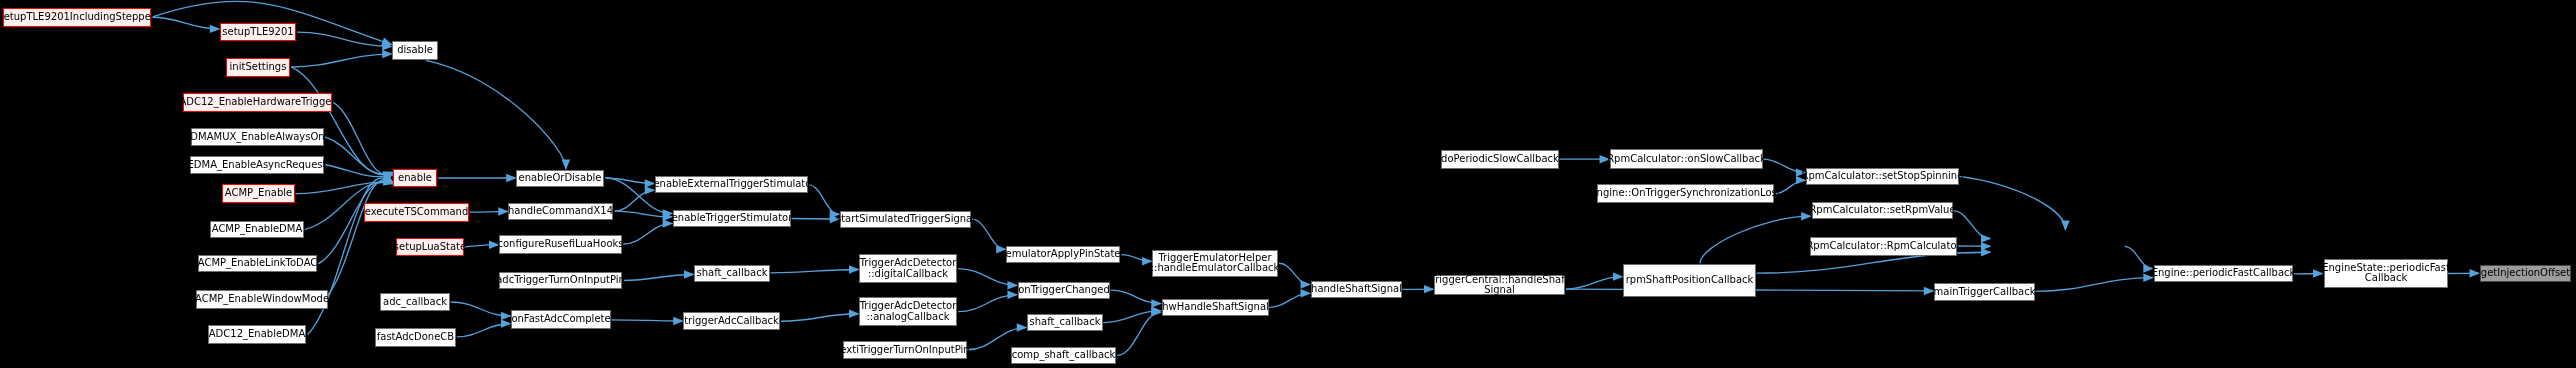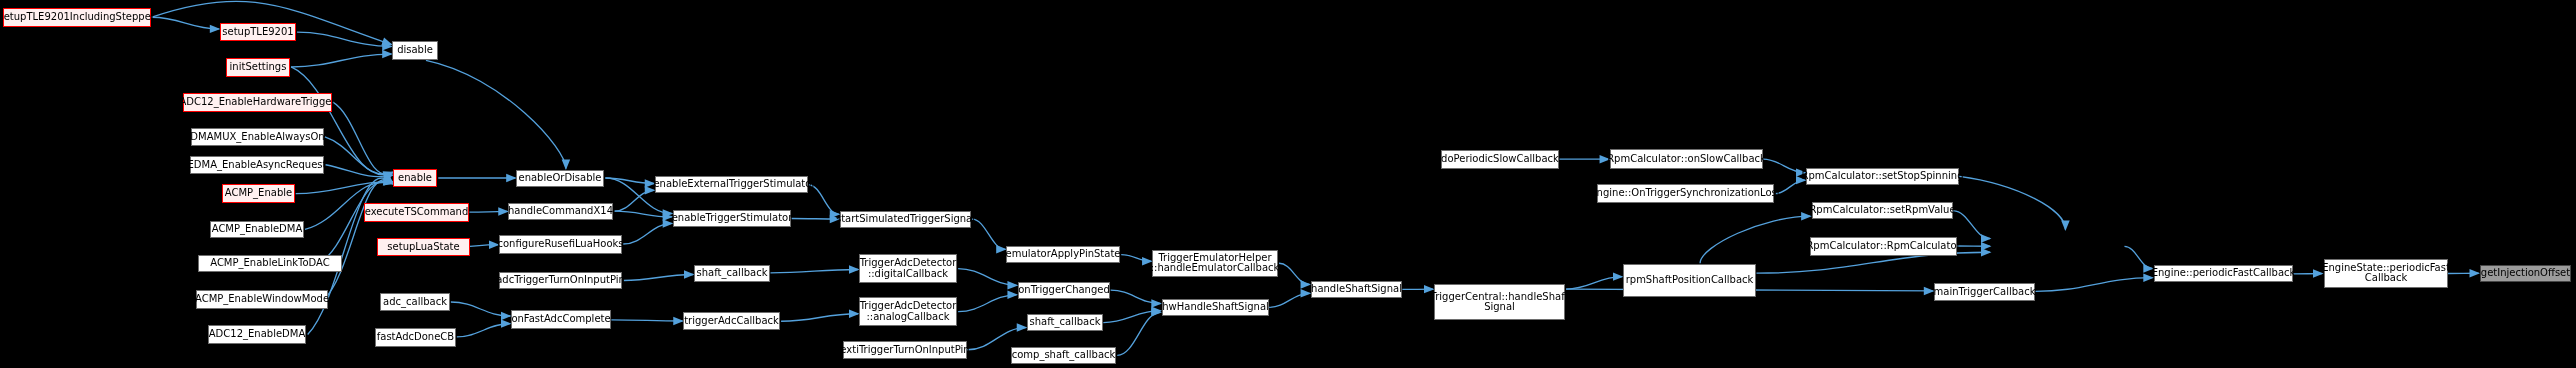--- a/index.html
+++ b/index.html
@@ -83,22 +83,22 @@
     <div class="node red" style="left: 220px; top: 23px; width: 76px; height: 18px;">setupTLE9201</div>
     <div class="node" style="left: 392px; top: 41px; width: 46px; height: 18.6px;">disable</div>
     <div class="node red" style="left: 226px; top: 58px; width: 64px; height: 18.6px;">initSettings</div>
     <div class="node red" style="left: 183px; top: 93px; width: 149px; height: 18.6px;">ADC12_EnableHardwareTrigger</div>
     <div class="node" style="left: 191px; top: 128px; width: 133px; height: 18px;">DMAMUX_EnableAlwaysOn</div>
     <div class="node" style="left: 190px; top: 156px; width: 134px; height: 18px;">EDMA_EnableAsyncRequest</div>
     <div class="node red" style="left: 222px; top: 184px; width: 73px; height: 18.6px;">ACMP_Enable</div>
     <div class="node red" style="left: 393px; top: 169px; width: 44px; height: 18px;">enable</div>
     <div class="node red" style="left: 364px; top: 203px; width: 105px; height: 18.6px;">executeTSCommand</div>
     <div class="node" style="left: 210px; top: 221px; width: 94px; height: 17px;">ACMP_EnableDMA</div>
-    <div class="node red" style="left: 377px; top: 238px; width: 93px; height: 18px;">setupLuaState</div>
-    <div class="node" style="left: 198px; top: 255px; width: 144px; height: 17px;">ACMP_EnableLinkToDAC</div>
+    <div class="node red" style="left: 396px; top: 238px; width: 68px; height: 18px;">setupLuaState</div>
+    <div class="node" style="left: 198px; top: 255px; width: 119px; height: 17px;">ACMP_EnableLinkToDAC</div>
     <div class="node" style="left: 196px; top: 290px; width: 132px; height: 18.6px;">ACMP_EnableWindowMode</div>
     <div class="node" style="left: 208px; top: 325px; width: 98px; height: 19px;">ADC12_EnableDMA</div>
     <div class="node" style="left: 380px; top: 293px; width: 70px; height: 18px;">adc_callback</div>
     <div class="node" style="left: 375px; top: 328px; width: 81px; height: 18.6px;">fastAdcDoneCB</div>
     <div class="node" style="left: 516px; top: 170px; width: 88px; height: 16.6px;">enableOrDisable</div>
     <div class="node" style="left: 508px; top: 203px; width: 105px; height: 16.6px;">handleCommandX14</div>
     <div class="node" style="left: 499px; top: 235px; width: 123px; height: 18.6px;">configureRusefiLuaHooks</div>
     <div class="node" style="left: 499px; top: 272px; width: 123px; height: 17px;">adcTriggerTurnOnInputPin</div>
     <div class="node" style="left: 511px; top: 310px; width: 100px; height: 19px;">onFastAdcComplete</div>
     <div class="node" style="left: 655px; top: 176px; width: 153px; height: 17px; padding-left: 6px;">enableExternalTriggerStimulator</div>
@@ -112,21 +112,21 @@
 ::analogCallback</div>
     <div class="node" style="left: 843px; top: 341px; width: 124px; height: 18px;">extiTriggerTurnOnInputPin</div>
     <div class="node" style="left: 1006px; top: 246px; width: 114px; height: 17px;">emulatorApplyPinState</div>
     <div class="node" style="left: 1018px; top: 282px; width: 92px; height: 16.6px;">onTriggerChanged</div>
     <div class="node" style="left: 1027px; top: 314px; width: 76px; height: 16.6px;">shaft_callback</div>
     <div class="node" style="left: 1011px; top: 347px; width: 105px; height: 17px;">comp_shaft_callback</div>
     <div class="node" style="left: 1152px; top: 250px; width: 126px; height: 26.5px;">TriggerEmulatorHelper
 ::handleEmulatorCallback</div>
     <div class="node" style="left: 1162px; top: 299px; width: 107px; height: 16.6px;">hwHandleShaftSignal</div>
     <div class="node" style="left: 1311px; top: 281px; width: 91px; height: 16.6px;">handleShaftSignal</div>
-    <div class="node" style="left: 1434px; top: 284px; width: 131px; height: 36px;">TriggerCentral::handleShaft
+    <div class="node" style="left: 1434px; top: 275px; width: 131px; height: 20px;">TriggerCentral::handleShaft
 Signal</div>
     <div class="node" style="left: 1441px; top: 150px; width: 118px; height: 18.6px;">doPeriodicSlowCallback</div>
     <div class="node" style="left: 1610px; top: 149px; width: 153px; height: 20px;">RpmCalculator::onSlowCallback</div>
     <div class="node" style="left: 1597px; top: 184px; width: 177px; height: 18.6px;">Engine::OnTriggerSynchronizationLost</div>
     <div class="node" style="left: 1623px; top: 264px; width: 133px; height: 33px;">rpmShaftPositionCallback</div>
     <div class="node" style="left: 1806px; top: 168px; width: 153px; height: 17px;">RpmCalculator::setStopSpinning</div>
     <div class="node" style="left: 1812px; top: 202px; width: 141px; height: 17px;">RpmCalculator::setRpmValue</div>
     <div class="node" style="left: 1810px; top: 237px; width: 147px; height: 18.6px;">RpmCalculator::RpmCalculator</div>
     <div class="node" style="left: 1934px; top: 283px; width: 101px; height: 18px;">mainTriggerCallback</div>
     <div class="node" style="left: 2154px; top: 265px; width: 139px; height: 17px;">Engine::periodicFastCallback</div>

